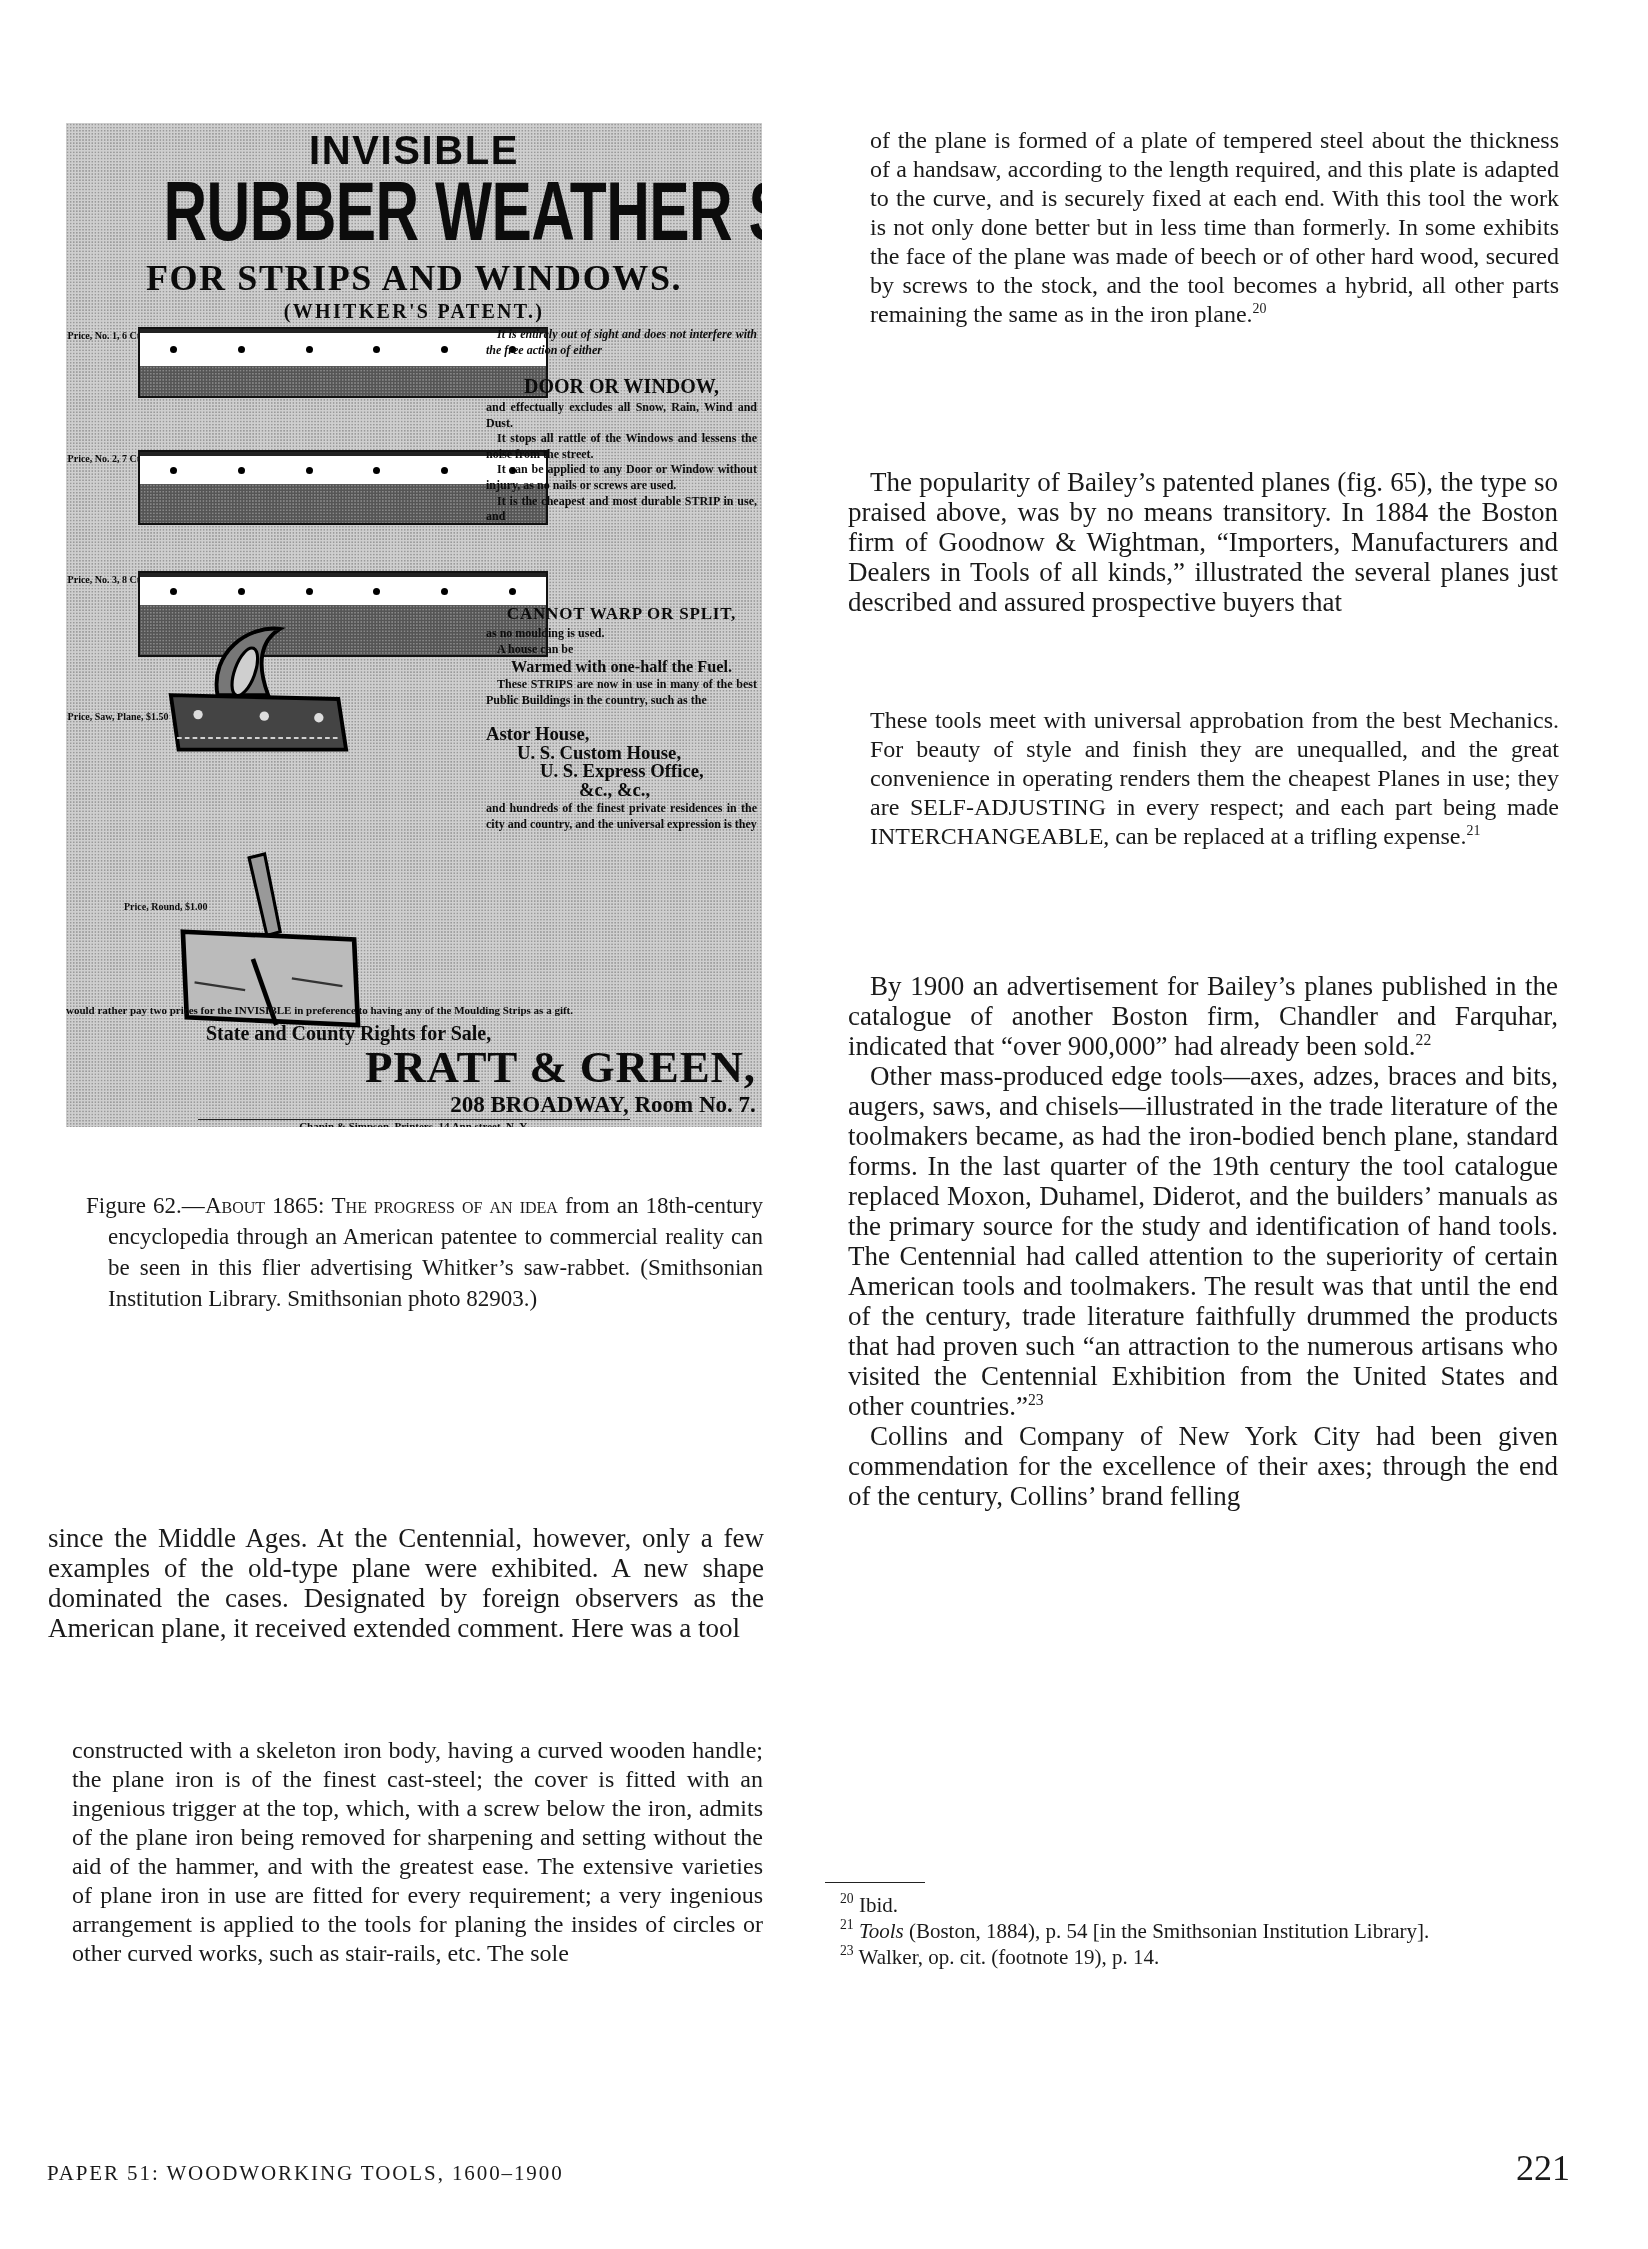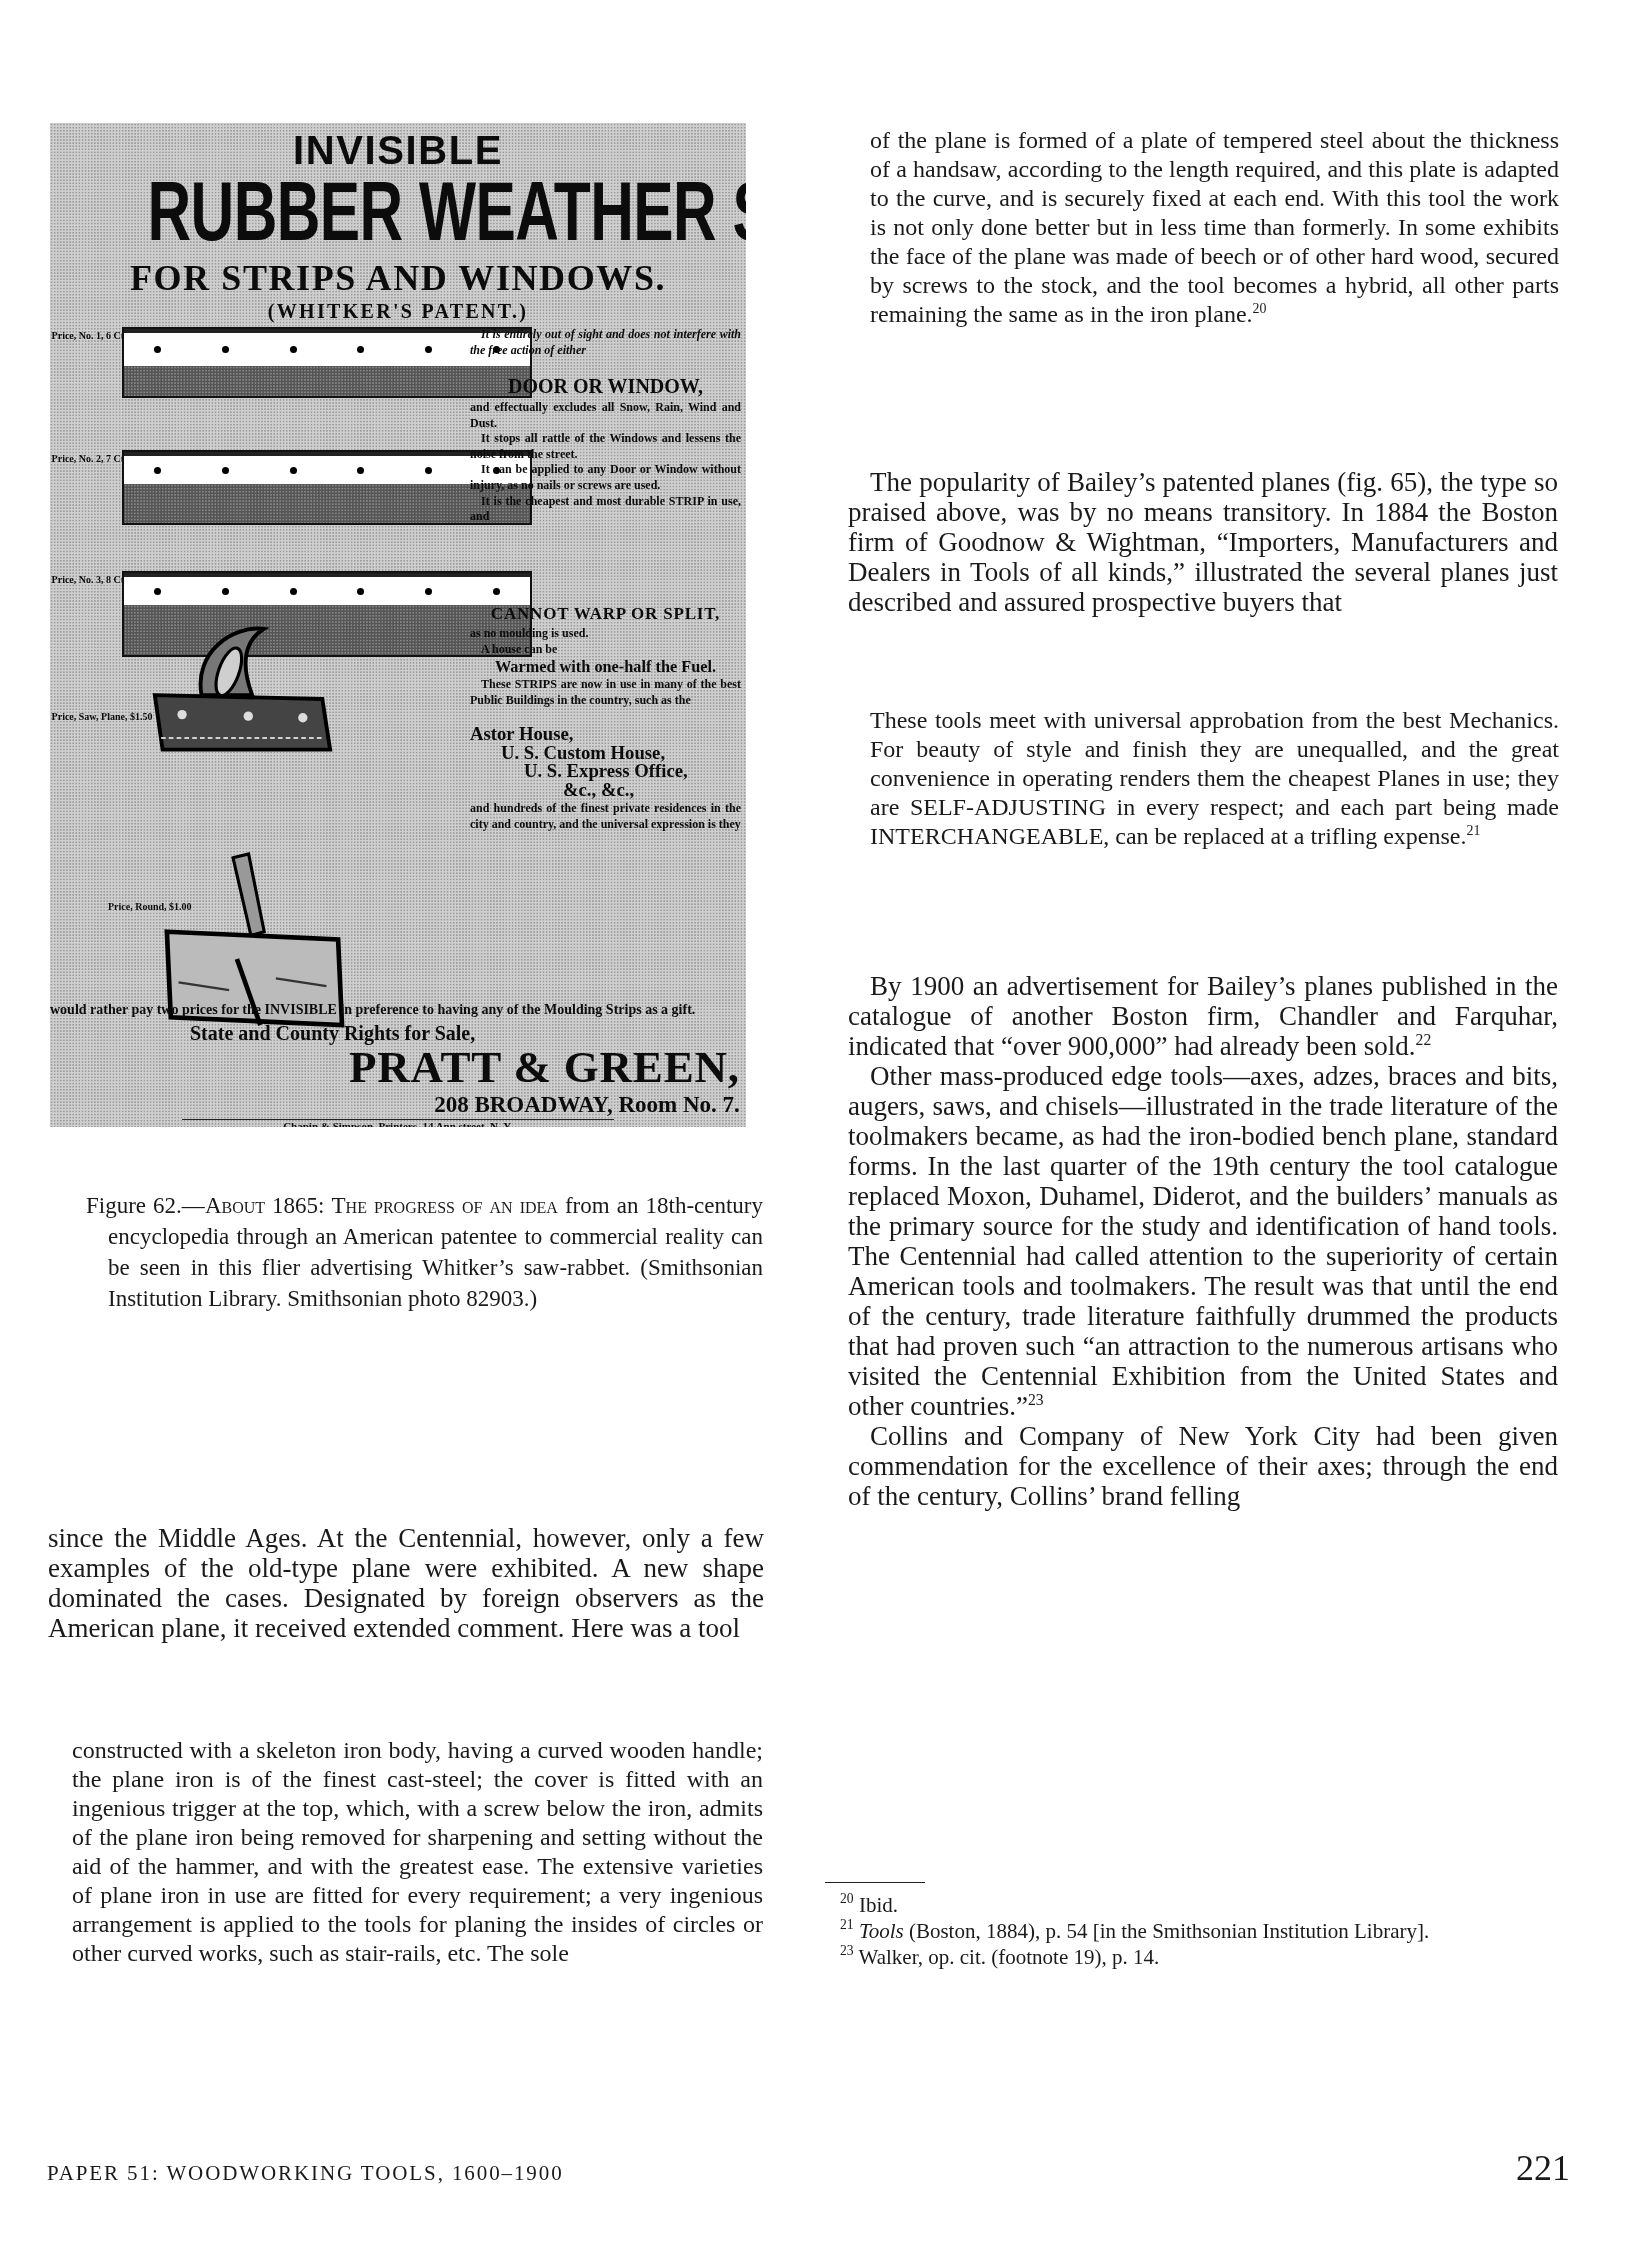--- a/index.html
+++ b/index.html
@@ -1,20 +1,20 @@
 <!DOCTYPE html>
 <html style="font-size:12.4px"><head>
 <meta charset="utf-8">
 <style>
   html, body { margin:0; padding:0; background:#ffffff; }
   body { width:1649px; height:2250px; position:relative; overflow:hidden; color:#1a1a1a;
          font-family:"Liberation Serif","DejaVu Serif",serif; }
 
   
-  .flier { position:absolute; left:50px; top:123px; width:696px; height:1004px;
+  .flier { position:absolute; left:66px; top:123px; width:696px; height:1004px;
            background:#cfcfcf;
            background-image:radial-gradient(#9a9a9a 0.7px, transparent 0.9px);
            background-size:3.1px 3.1px; overflow:hidden; }
   .flier * { font-family:"Liberation Serif","DejaVu Serif",serif; color:#0c0c0c; }
   .f-invisible { position:absolute; left:0; width:100%; top:4.7px; text-align:center;
                  font-family:"Liberation Sans","DejaVu Sans",sans-serif !important;
                  font-weight:900; font-size:40px; letter-spacing:1.6px; }
   .f-rubber { position:absolute; left:0; width:100%; top:45px; text-align:center;
               font-family:"Liberation Sans","DejaVu Sans",sans-serif !important;
               font-weight:900; font-size:84px; line-height:86px;
@@ -31,21 +31,21 @@
   .strip .rubber { background:#555; background-image:radial-gradient(#888 0.8px, transparent 0.9px); background-size:3.1px 3.1px; }
 
   .f-right { position:absolute; left:420px; width:271px; font-size:12px; font-weight:bold; line-height:15.6px; }
   .f-right p { margin:0; text-indent:11px; text-align:justify; }
   .f-head { position:absolute; left:420px; width:271px; text-align:center; font-weight:900; }
   .f-list { position:absolute; left:420px; width:272px; font-weight:bold; font-size:18.7px; line-height:18.7px; }
 
   .plane1 { position:absolute; left:97px; top:498px; width:187px; height:156px; }
   .plane2 { position:absolute; left:109px; top:727px; width:187px; height:179px; }
 
-  .f-bottom { position:absolute; left:0; width:696px; top:879px; font-size:14px; font-weight:bold; white-space:nowrap; }
+  .f-bottom { position:absolute; left:0; width:696px; top:879px; font-size:11px; font-weight:bold; white-space:nowrap; }
   .f-rights { position:absolute; left:140px; top:899px; font-size:20px; font-weight:900; }
   .f-pratt { position:absolute; right:6.2px; top:918px; font-size:45px; font-weight:900; letter-spacing:0.8px; }
   .f-broadway { position:absolute; right:6.2px; top:969px; font-size:23px; font-weight:900; }
   .f-rule { position:absolute; left:132px; top:996px; width:432px; border-top:1.6px solid #222; }
   .f-printer { position:absolute; left:0; width:100%; top:997px; text-align:center; font-size:11px; font-weight:bold;font-family:Liberation Serif, serif; }
 
   
   .caption { position:absolute; left:86px; top:1190px; width:677px; font-size:23px; line-height:31px; text-align:justify; }
   .caption .hang { padding-left:22px; text-indent:-22px; }
   .sc { font-variant:small-caps; }

